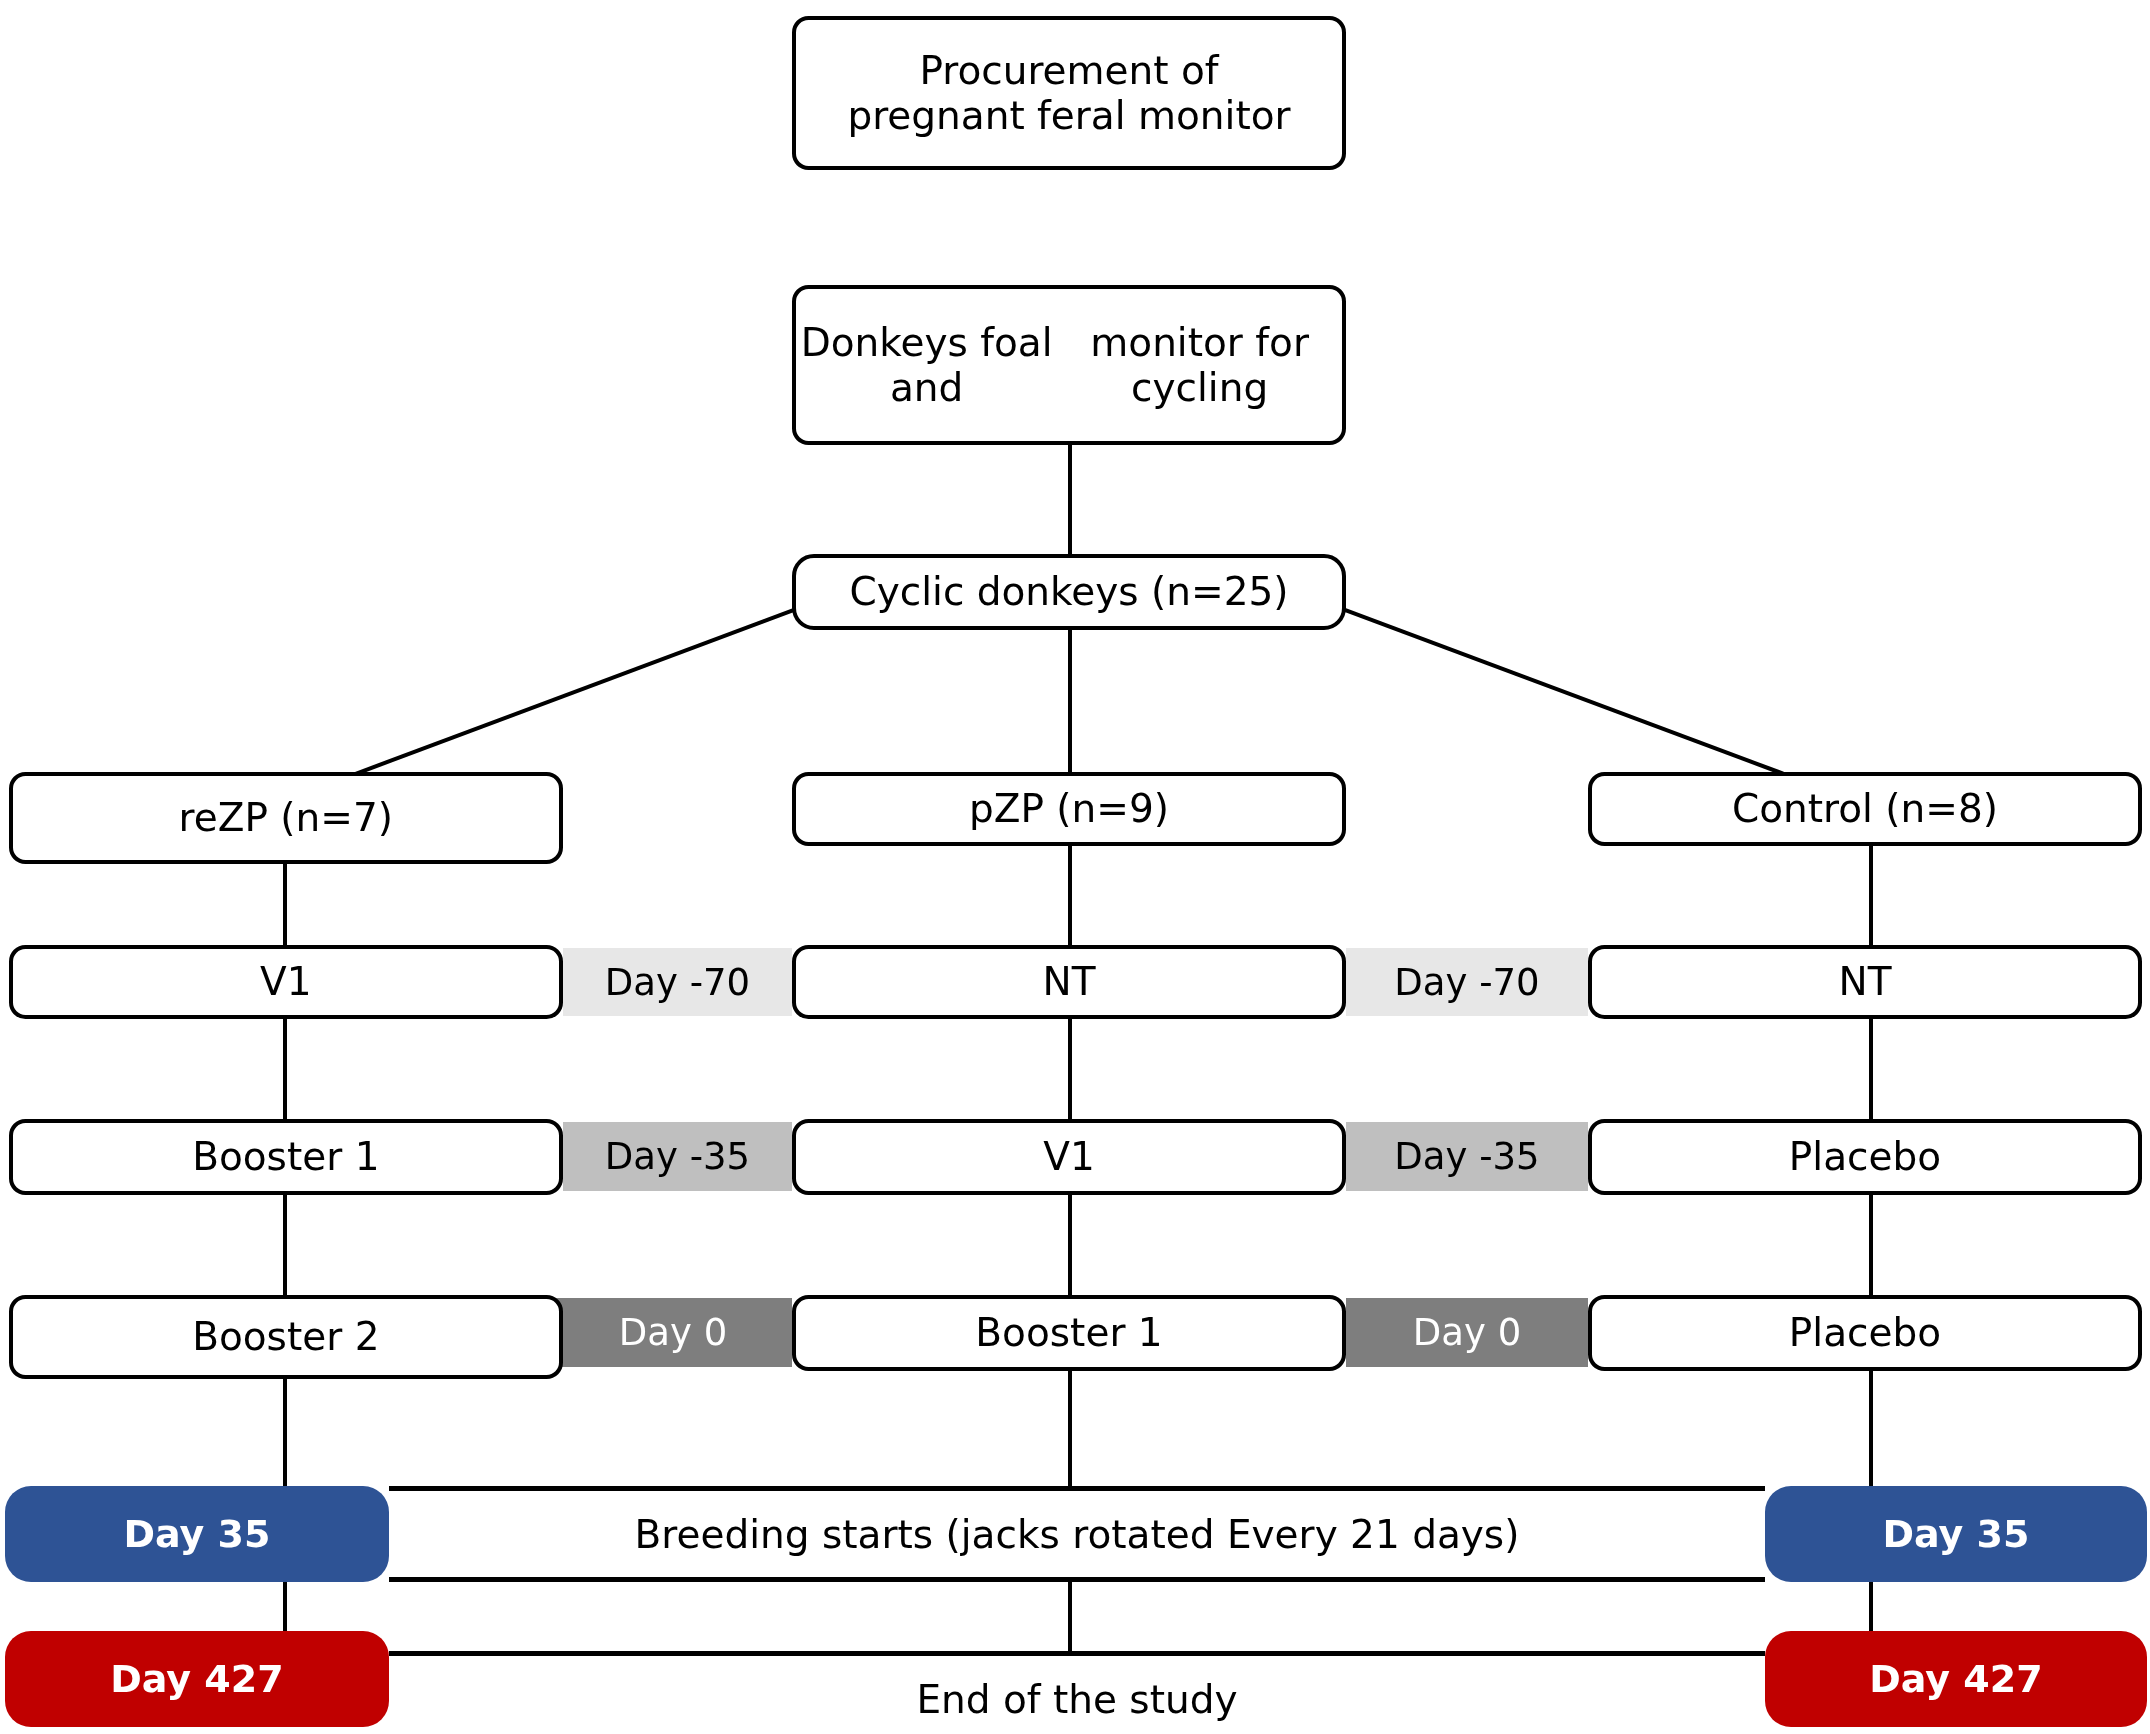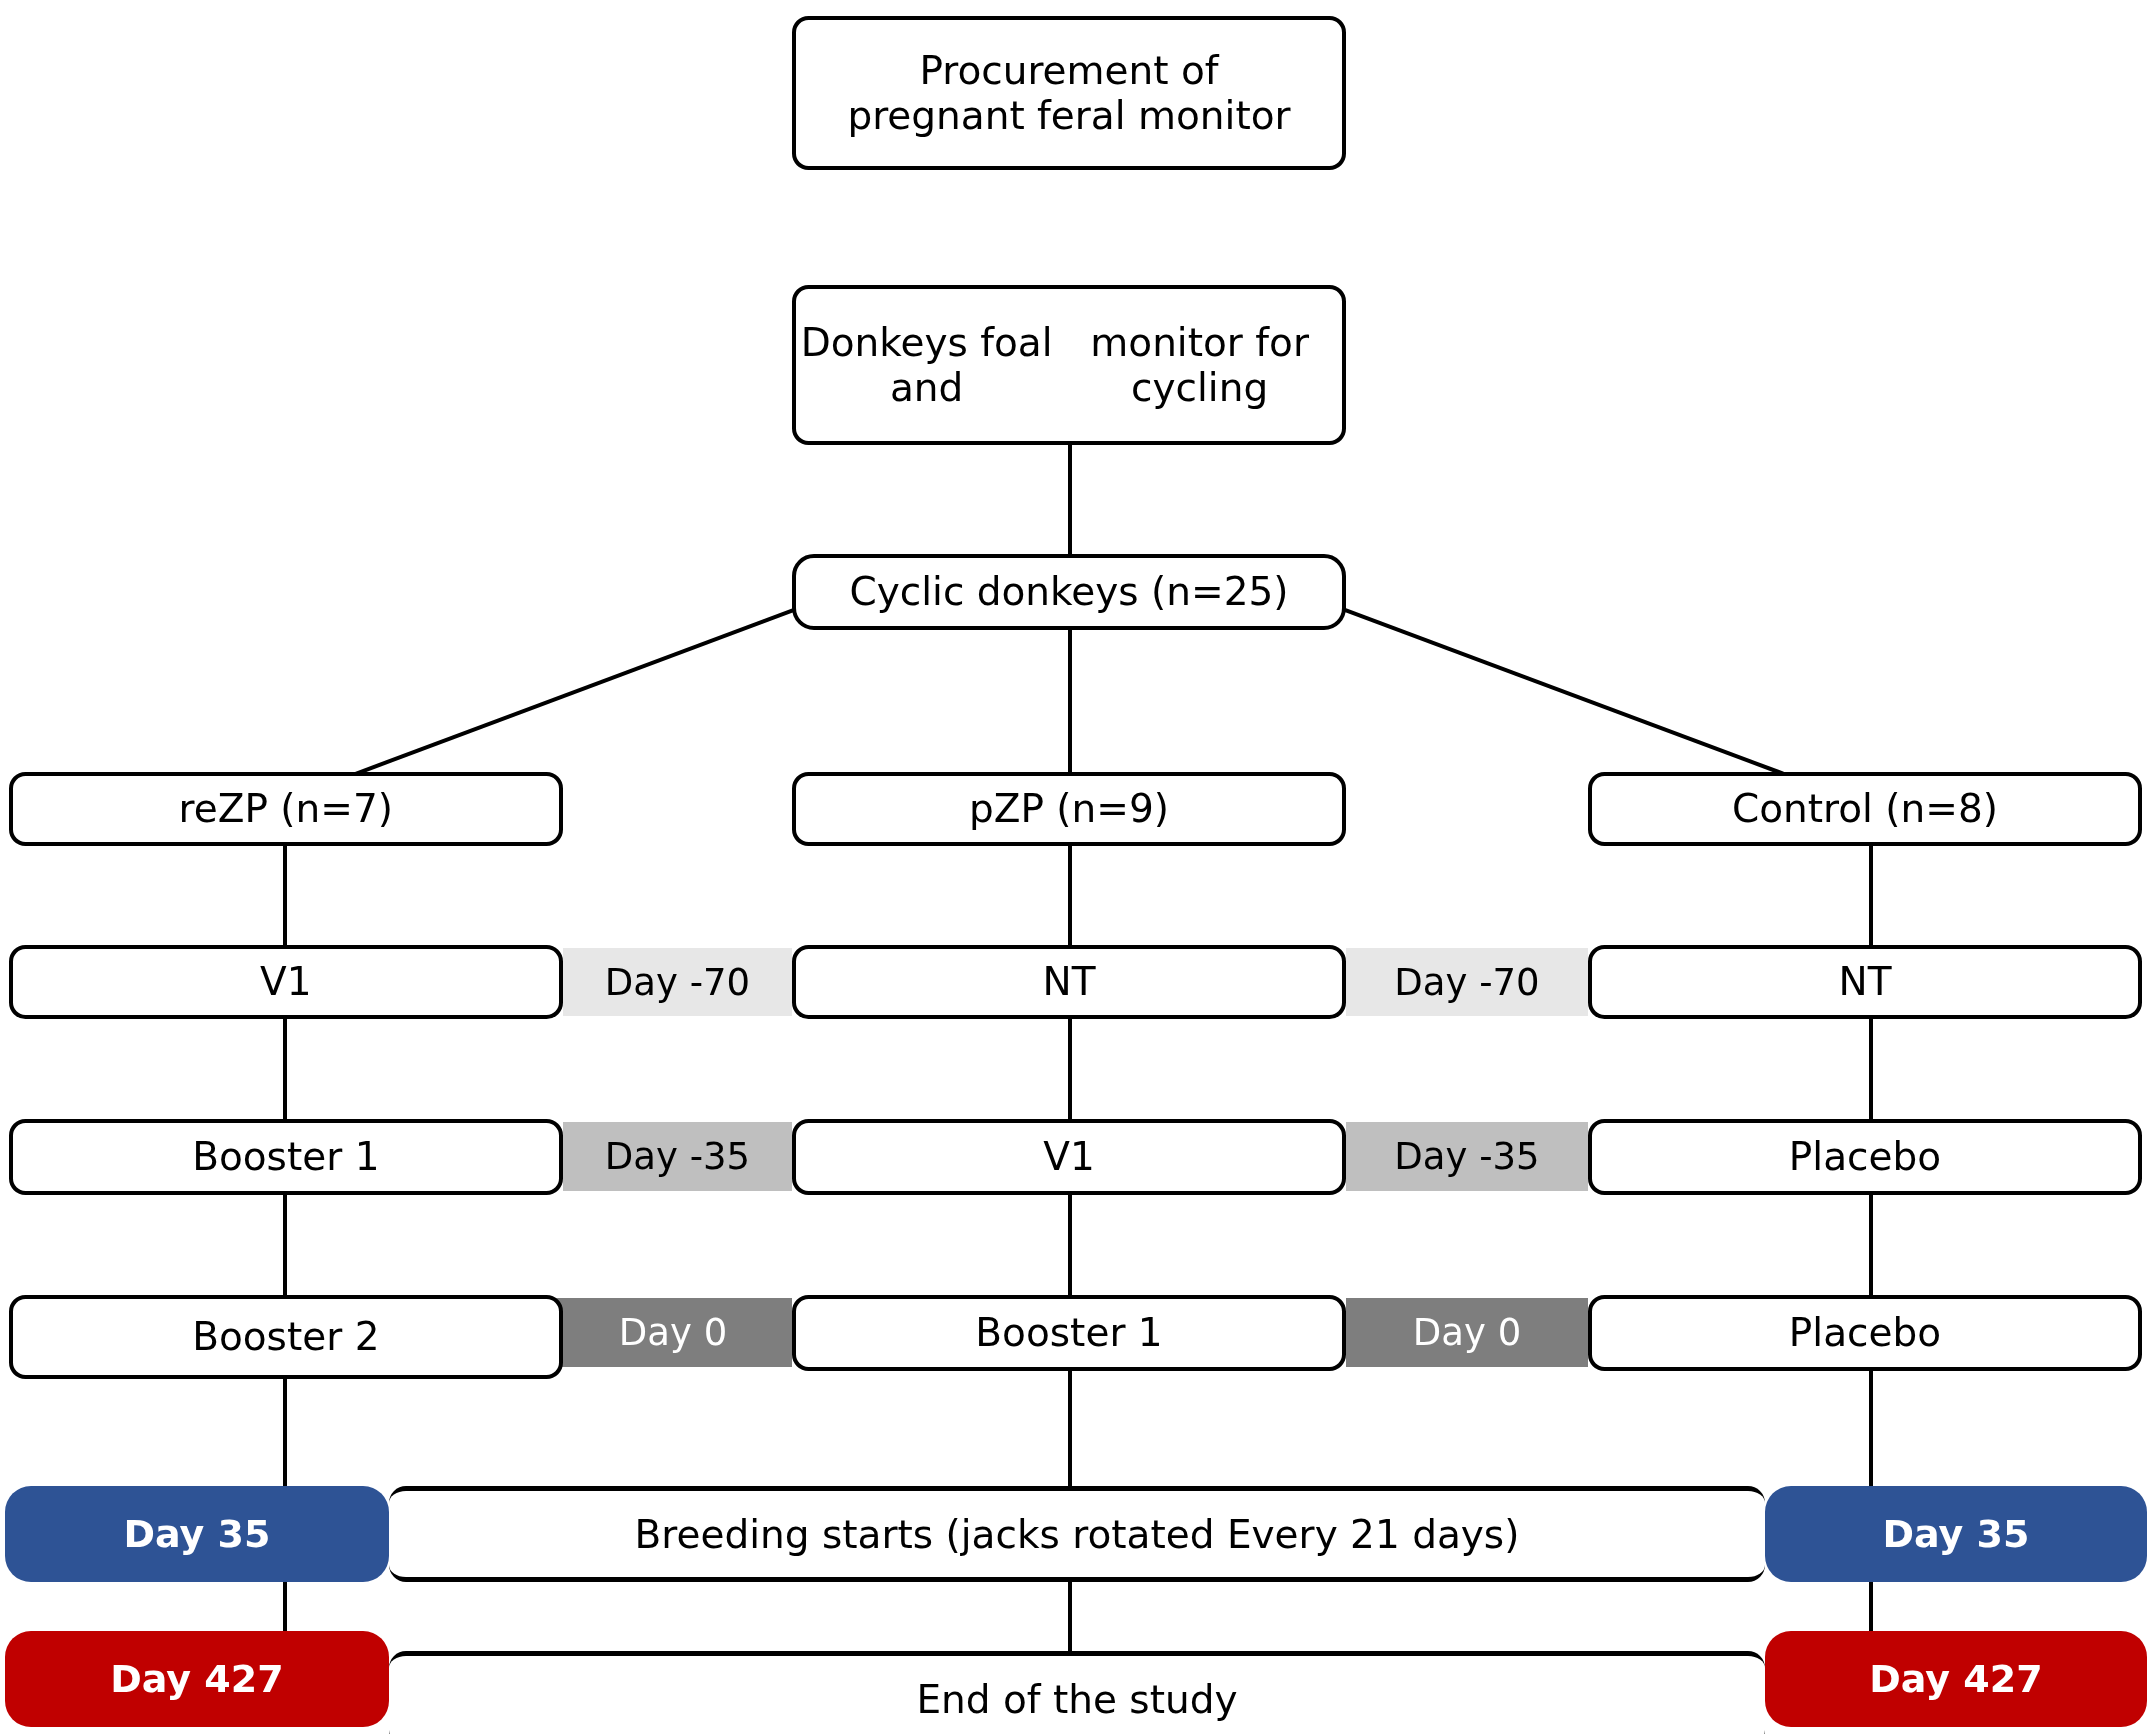--- a/index.html
+++ b/index.html
@@ -82,21 +82,20 @@
     box-sizing:border-box;
     background:#ffffff;
     border-top:5.7px solid #000000;
     border-bottom:5.7px solid #000000;
     display:flex;
     align-items:center;
     justify-content:center;
     font-size:39px;
     color:#000;
     z-index:3;
-    border-radius:17px;
   }
 </style>
 </head>
 <body>
 
 <div id="canvas">
 
   <div class="vline" style="left:1068px; top:444px; height:113px;"></div>
 
   <div class="vline" style="left:1068px; top:627px; height:44px;"></div>
@@ -120,21 +119,21 @@
 
   <div class="node two-line" style="left:792px; top:285px; width:554px; height:160px; flex-direction:row;">
     <span>Donkeys foal and</span>
     <span>monitor for cycling</span>
   </div>
 
   <div class="node" style="left:792px; top:554px; width:554px; height:76px;border-radius:22px;">
     <span>Cyclic donkeys (n=25)</span>
   </div>
 
-  <div class="node" style="left:8.8px; top:772px; width:554px; height:74px;">
+  <div class="node" style="left:8.8px; top:772px; width:554px; height:92px;">
     <span>reZP (n=7)</span>
   </div>
 
   <div class="node" style="left:792px; top:772px; width:554px; height:74px;">
     <span>pZP (n=9)</span>
   </div>
 
   <div class="node" style="left:1588px; top:772px; width:554px; height:74px;">
     <span>Control (n=8)</span>
   </div>

